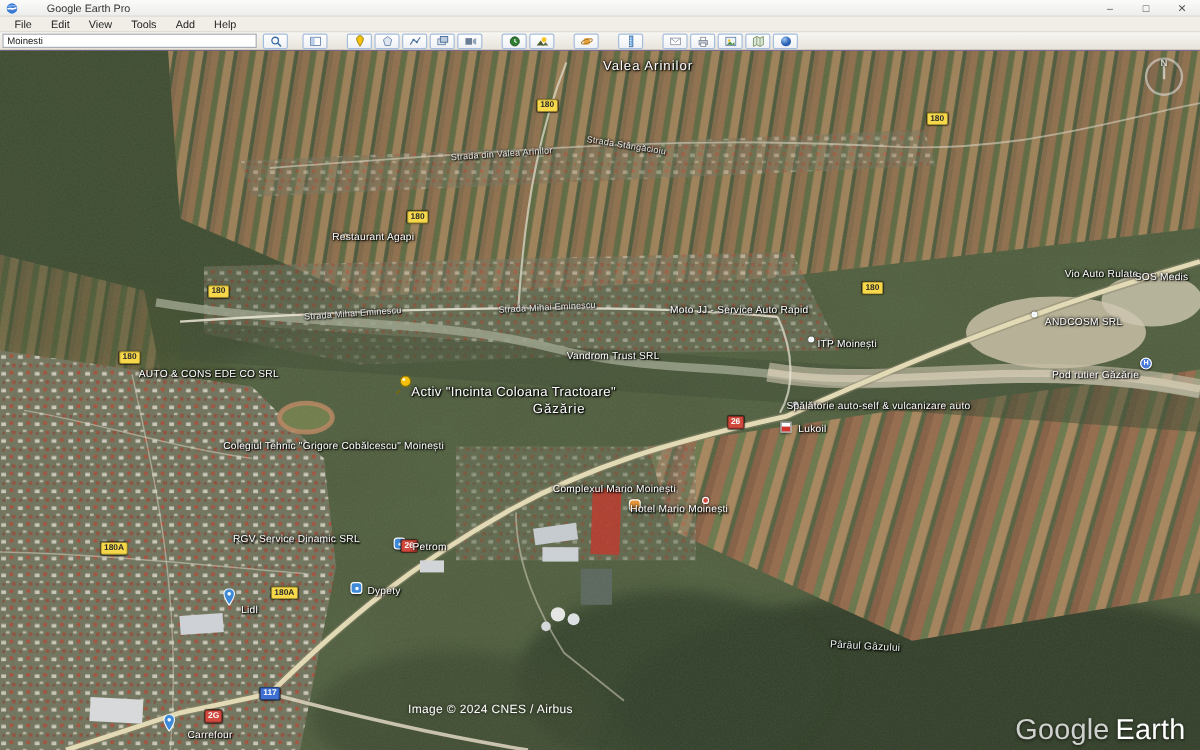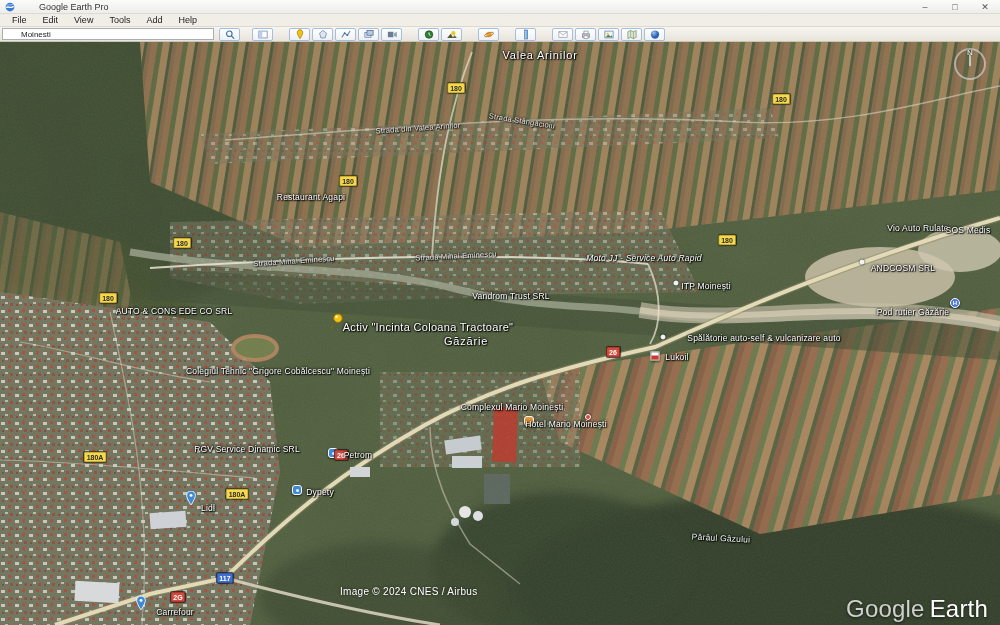--- a/index.html
+++ b/index.html
@@ -10,21 +10,21 @@
   .titlebar { height:14px; display:flex; align-items:center; background:linear-gradient(#fbfbfa,#ededeb); border-bottom:1px solid #dcdad5; padding-left:5px;gap:20px; }
   .titlebar .appicon { width:10px; height:10px; margin-right:4px; }
   .titlebar .title { font-size:9px; color:#333; }
   .winbtns { margin-left:auto; display:flex; height:14px; }
   .winbtn { width:30px; height:14px; font-size:9px; line-height:14px; text-align:center; color:#555; cursor:default; }
 
   .menubar { height:13px; display:flex; align-items:center; background:#f1eee8; border-bottom:1px solid #ddd9d0; padding-left:4px; }
   .menu-item { font-size:9px; color:#222; padding:0 8px; line-height:13px; }
 
   .toolbar { height:15px; display:flex; align-items:center; background:linear-gradient(#f7f5f1,#e8e4db); border-bottom:1px solid #c9c4b8; padding:0 2px; }
-  .search-input { width:212px; height:12px; font-size:8px; font-family:"Liberation Sans",sans-serif; border:1px solid #a9adb5; background:#fff; padding:0 18px; color:#222; margin-right:5px; }
+  .search-input { width:212px; height:12px; font-size:8px; font-family:"Liberation Sans",sans-serif; border:1px solid #a9adb5; background:#fff; padding:0 3px; color:#222; margin-right:5px; }
   .tb-btn { width:21px; height:13px; border:1px solid #a6bede; border-radius:2px; background:linear-gradient(#ffffff,#eef0f3); display:flex; align-items:center; justify-content:center; margin-right:2px; }
   .tb-btn svg { width:12px; height:11px; }
   .tb-gap { margin-left:14px !important; }
 
   
   .map { position:absolute; top:42px; left:0; width:1000px; height:583px; overflow:hidden; background:#4c1d95; }
   .terrain { position:absolute; top:0; left:0; }
 
   .mlabel { position:absolute; color:#fff; font-size:8.5px; white-space:nowrap; letter-spacing:.2px;
             text-shadow:0 0 2px #000, 0 0 3px #000, 1px 1px 1px rgba(0,0,0,.9); }
@@ -358,27 +358,27 @@
         <div class="badge red" style="left: 341px; top: 413px;">26</div>
         <div class="badge red" style="left: 613px; top: 310px;">26</div>
       </div>
     <div id="labelLayer">
         <div class="mlabel town" style="left: 540px; top: 13px; transform: translate(-50%, -50%) rotate(0deg);">Valea Arinilor</div>
         <div class="mlabel road" style="left: 418px; top: 86px; transform: translate(-50%, -50%) rotate(-4deg);">Strada din Valea Arinilor</div>
         <div class="mlabel road" style="left: 522px; top: 79px; transform: translate(-50%, -50%) rotate(9deg);">Strada Stângăcioiu</div>
         <div class="mlabel poi" style="left: 311px; top: 155px; transform: translate(-50%, -50%) rotate(0deg);">Restaurant Agapi</div>
         <div class="mlabel road" style="left: 294px; top: 219px; transform: translate(-50%, -50%) rotate(-4deg);">Strada Mihai Eminescu</div>
         <div class="mlabel road" style="left: 456px; top: 214px; transform: translate(-50%, -50%) rotate(-3deg);">Strada Mihai Eminescu</div>
-        <div class="mlabel poi" style="left: 644px; top: 216px; transform: translate(-50%, -50%) rotate(0deg); font-style: italic;">Moto JJ - Service Auto Rapid</div>
+        <div class="mlabel poi" style="left: 616px; top: 216px; transform: translate(-50%, -50%) rotate(0deg);">Moto JJ - Service Auto Rapid</div>
         <div class="mlabel poi" style="left: 706px; top: 244px; transform: translate(-50%, -50%) rotate(0deg);">ITP Moinești</div>
         <div class="mlabel poi" style="left: 511px; top: 254px; transform: translate(-50%, -50%) rotate(0deg);">Vandrom Trust SRL</div>
         <div class="mlabel poi" style="left: 168px; top: 269px; transform: translate(-50%, -50%) rotate(0deg); padding-left: 12px;">AUTO &amp; CONS EDE CO SRL</div>
         <div class="mlabel placemark" style="left: 428px; top: 285px; transform: translate(-50%, -50%) rotate(0deg);">Activ "Incinta Coloana Tractoare"</div>
         <div class="mlabel town" style="left: 466px; top: 299px; transform: translate(-50%, -50%) rotate(0deg);">Găzărie</div>
-        <div class="mlabel poi" style="left: 764px; top: 296px; transform: translate(-50%, -50%) rotate(0deg);">Spălătorie auto-self &amp; vulcanizare auto</div>
+        <div class="mlabel poi" style="left: 732px; top: 296px; transform: translate(-50%, -50%) rotate(0deg);">Spălătorie auto-self &amp; vulcanizare auto</div>
         <div class="mlabel poi" style="left: 677px; top: 315px; transform: translate(-50%, -50%) rotate(0deg);">Lukoil</div>
         <div class="mlabel poi" style="left: 278px; top: 329px; transform: translate(-50%, -50%) rotate(0deg);">Colegiul Tehnic "Grigore Cobălcescu" Moinești</div>
         <div class="mlabel poi" style="left: 512px; top: 365px; transform: translate(-50%, -50%) rotate(0deg);">Complexul Mario Moinești</div>
         <div class="mlabel poi" style="left: 566px; top: 382px; transform: translate(-50%, -50%) rotate(0deg);">Hotel Mario Moinești</div>
         <div class="mlabel poi" style="left: 247px; top: 407px; transform: translate(-50%, -50%) rotate(0deg);">RGV Service Dinamic SRL</div>
         <div class="mlabel poi" style="left: 358px; top: 413px; transform: translate(-50%, -50%) rotate(0deg);">Petrom</div>
         <div class="mlabel poi" style="left: 320px; top: 450px; transform: translate(-50%, -50%) rotate(0deg);">Dypety</div>
         <div class="mlabel poi" style="left: 208px; top: 466px; transform: translate(-50%, -50%) rotate(0deg);">Lidl</div>
         <div class="mlabel poi" style="left: 175px; top: 570px; transform: translate(-50%, -50%) rotate(0deg);">Carrefour</div>
         <div class="mlabel water" style="left: 721px; top: 496px; transform: translate(-50%, -50%) rotate(3deg);">Pârâul Gâzului</div>

